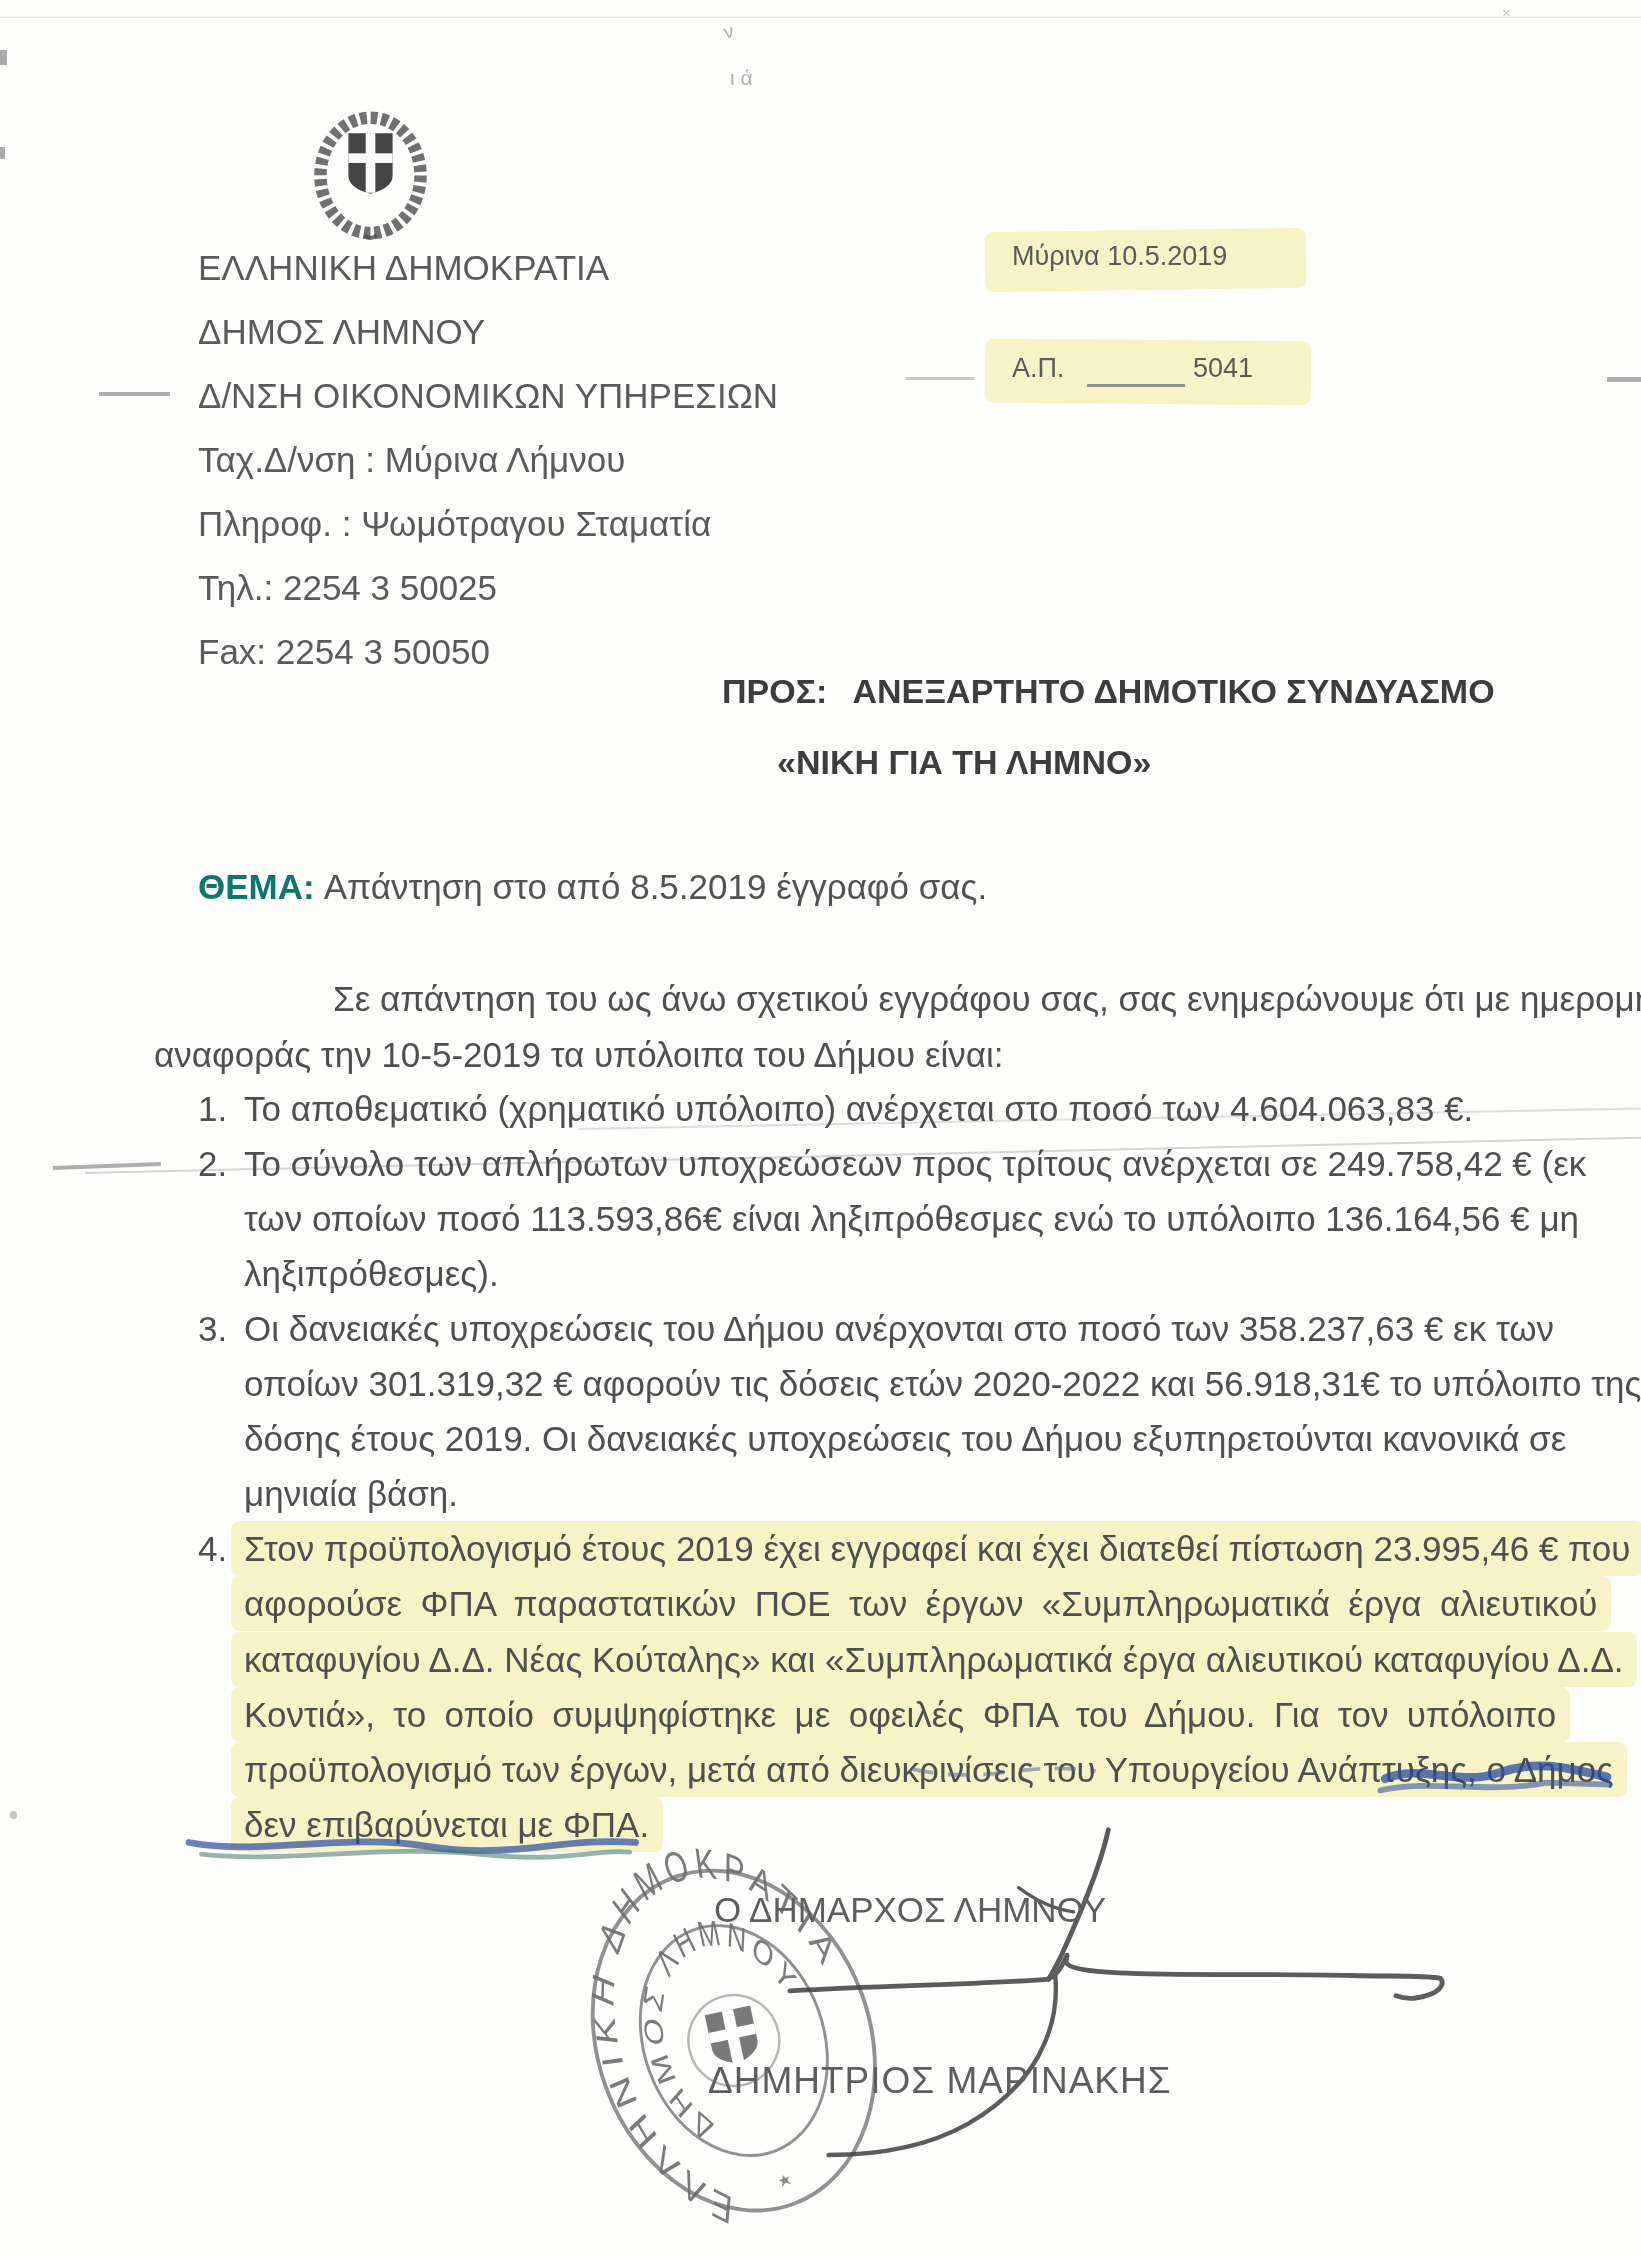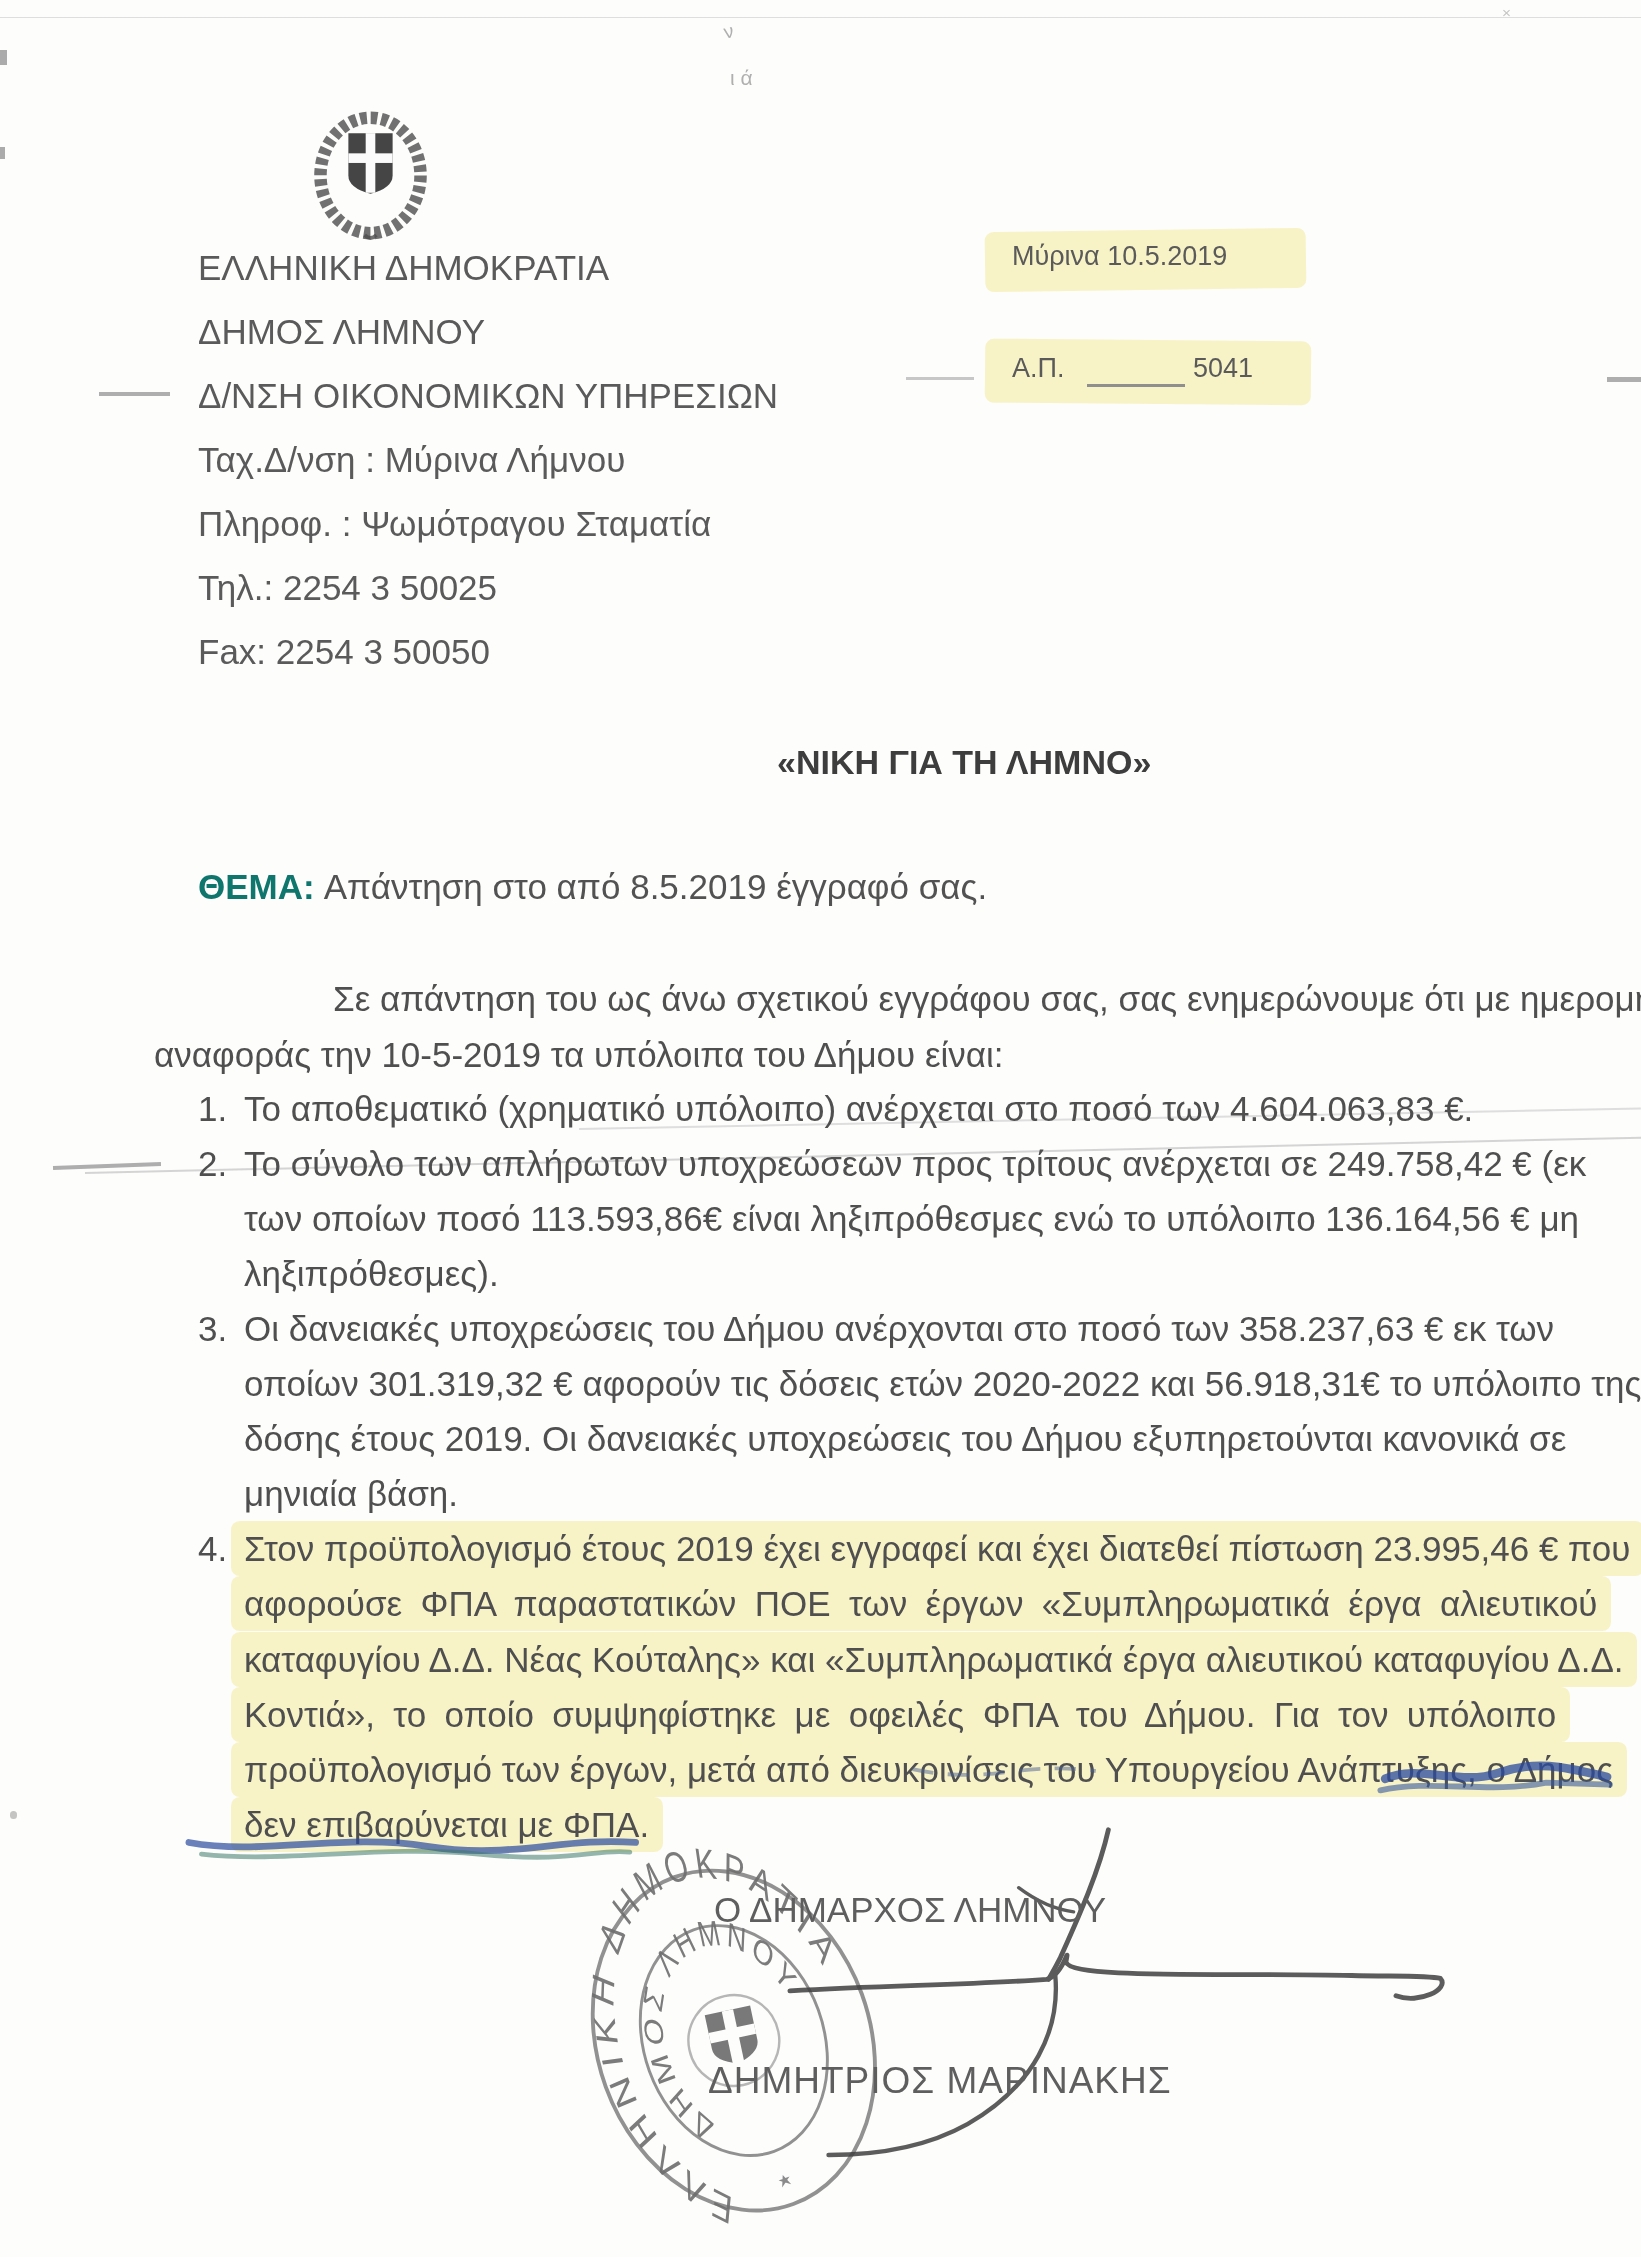--- a/index.html
+++ b/index.html
@@ -74,20 +74,23 @@
 
   <div class="hl-band" style="left:985px;top:340px;width:326px;height:64px;transform:rotate(0.5deg);"></div>
   <div class="pen-dash" style="left:906px;top:377px;width:68px;height:2.9px;opacity:.55;"></div>
   <div class="ref-text" style="left:1012px;top:353px;">Α.Π.</div>
   <div class="ap-dash-inner" style="left:1087px;top:384px;"></div>
   <div class="ref-text" style="left:1193px;top:353px;">5041</div>
 
   <div class="pen-dash" style="left:99px;top:392px;width:71px;height:3.9px;"></div>
   <div class="pen-dash" style="left:1607px;top:377px;width:35px;height:4.8px;"></div>
 
+  <div class="pros" style="left:722px;top:672px;">
+    <span>ΠΡΟΣ:</span><span class="gap"></span><span>ΑΝΕΞΑΡΤΗΤΟ ΔΗΜΟΤΙΚΟ ΣΥΝΔΥΑΣΜΟ</span>
+  </div>
   <div class="pros" style="left:777px;top:743px;">«ΝΙΚΗ ΓΙΑ ΤΗ ΛΗΜΝΟ»</div>
 
   <div class="subject">
     <b>ΘΕΜΑ:</b><span>Απάντηση στο από 8.5.2019 έγγραφό σας.</span>
   </div>
 
   <div id="body-lines">
       <div class="bline" style="left: 333px; top: 977px;">Σε απάντηση του ως άνω σχετικού εγγράφου σας, σας ενημερώνουμε ότι με ημερομηνία</div>
       <div class="bline" style="left: 154px; top: 1033px;">αναφοράς την 10-5-2019 τα υπόλοιπα του Δήμου είναι:</div>
       <div class="bline" style="top: 1087px; left: 198px;"><span class="num">1.</span><span class="txt">Το αποθεματικό (χρηματικό υπόλοιπο) ανέρχεται στο ποσό των 4.604.063,83 €.</span></div>

